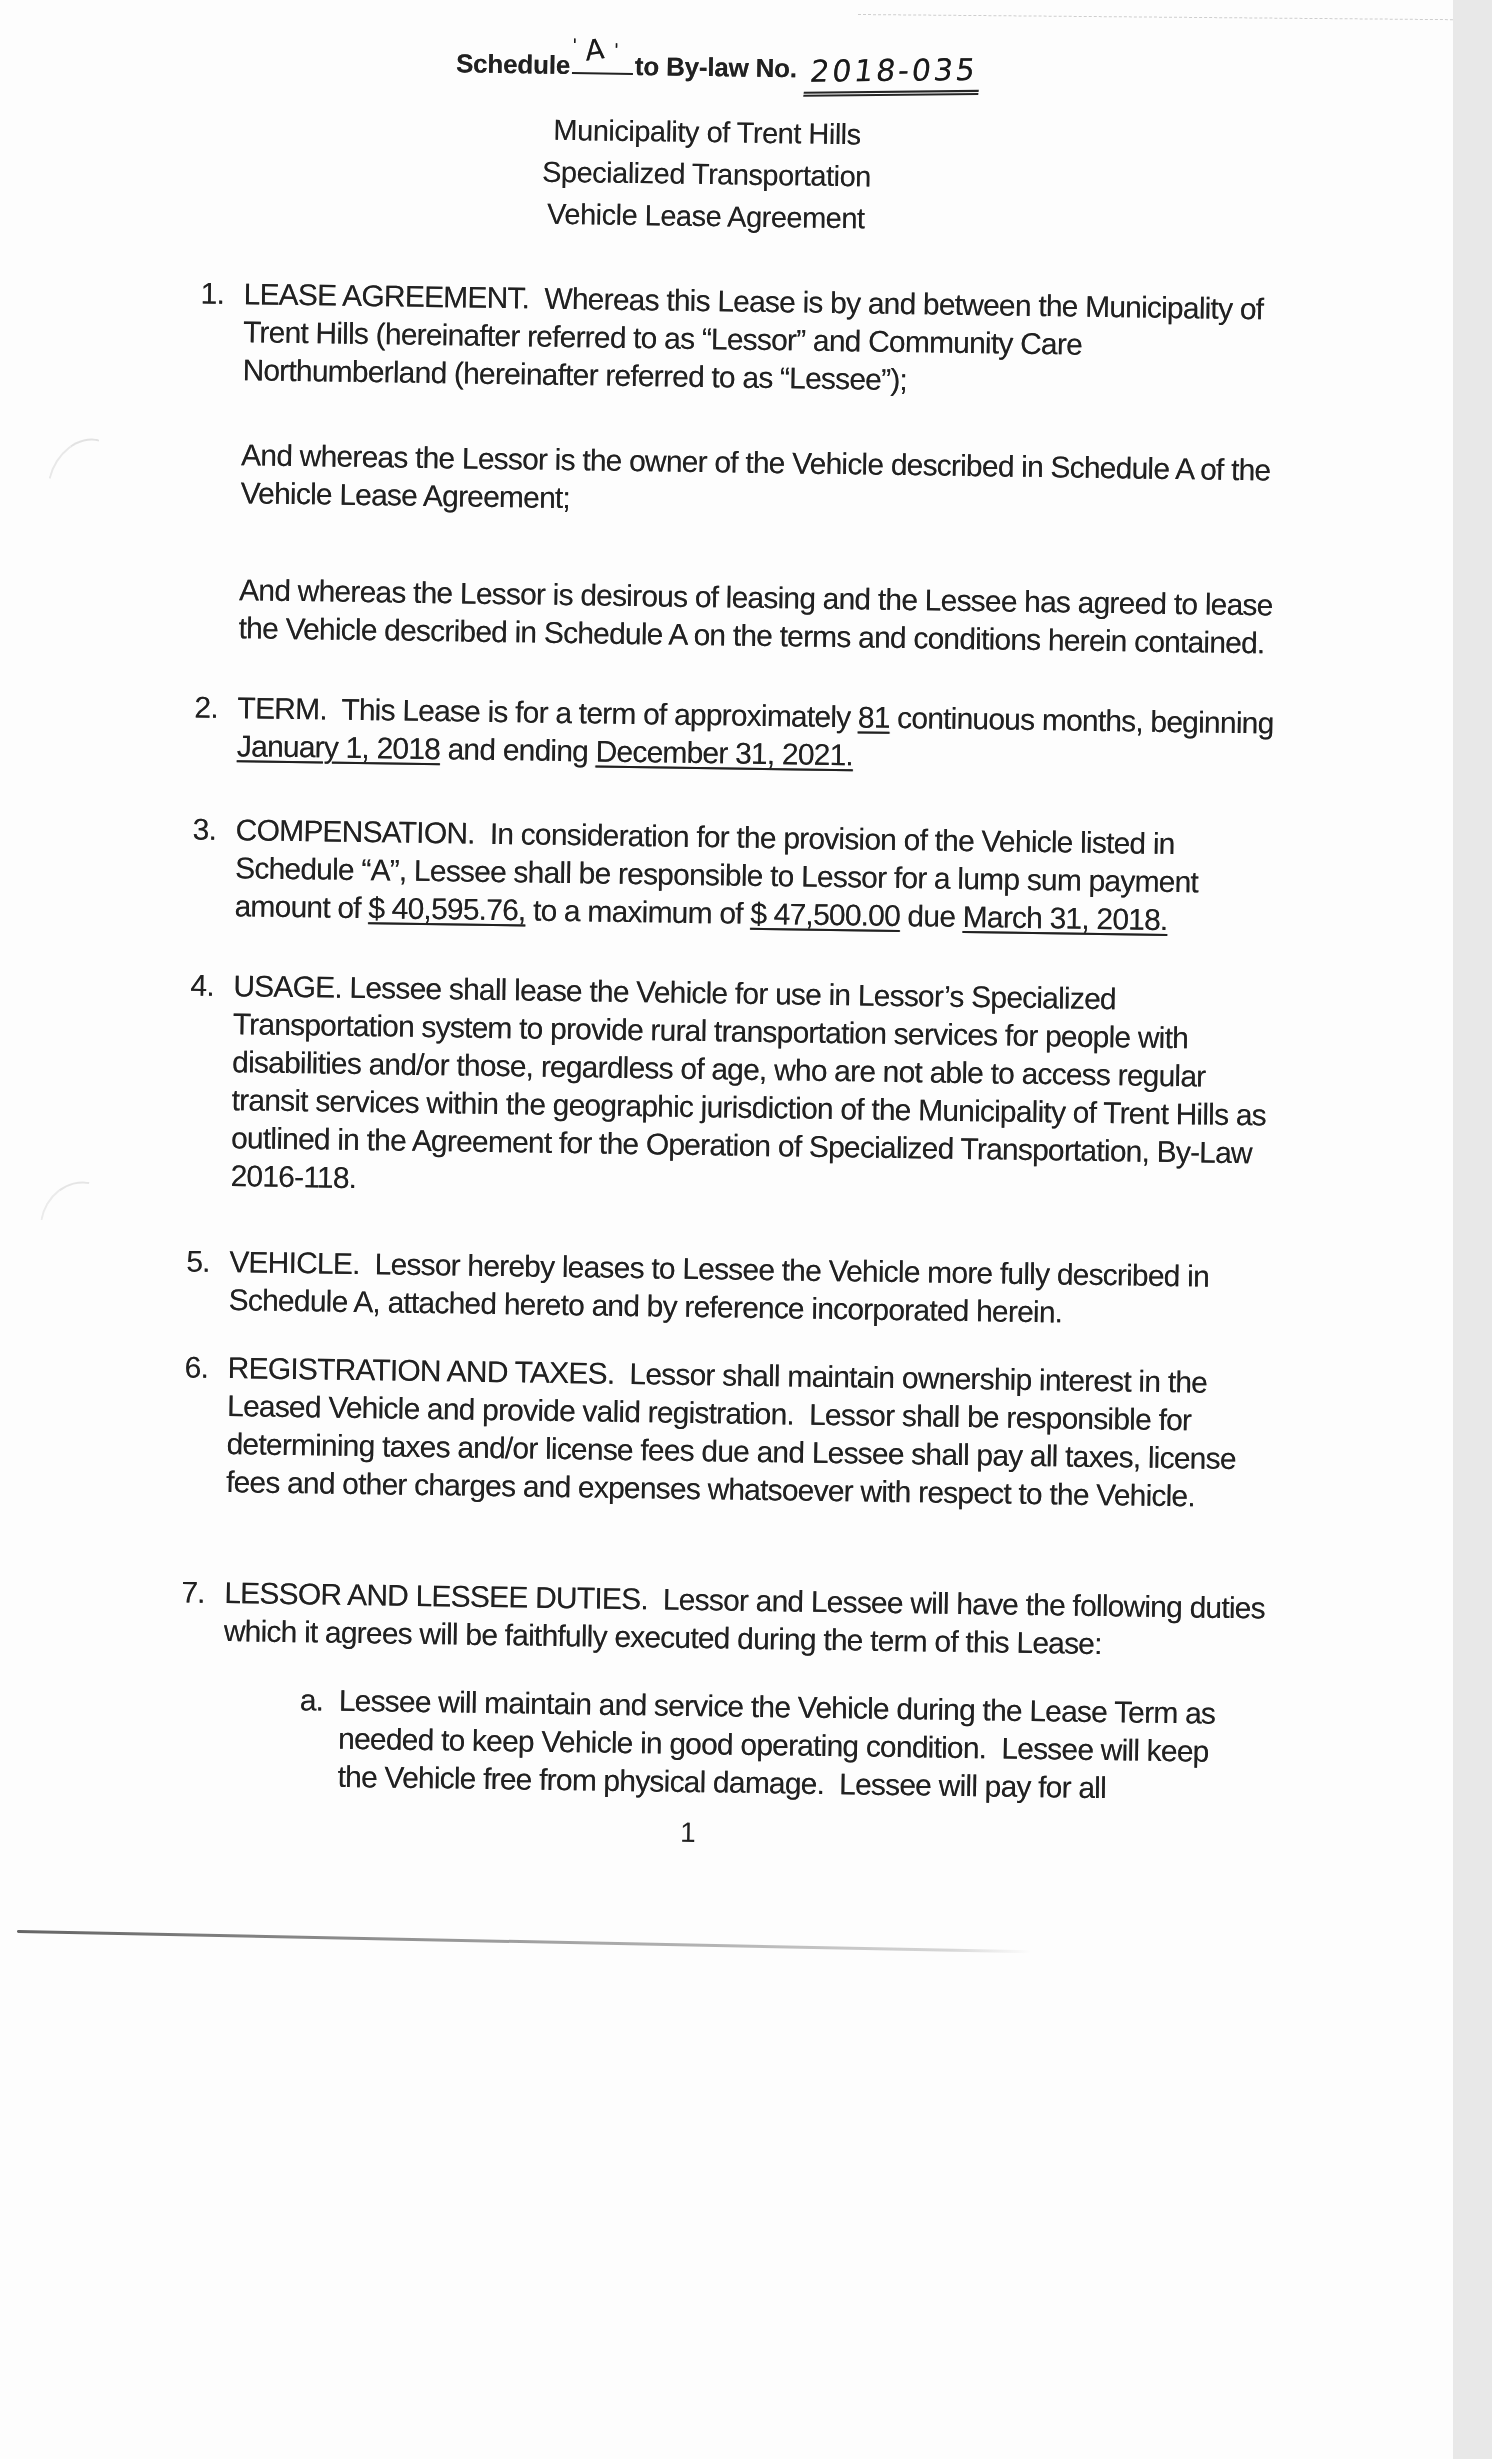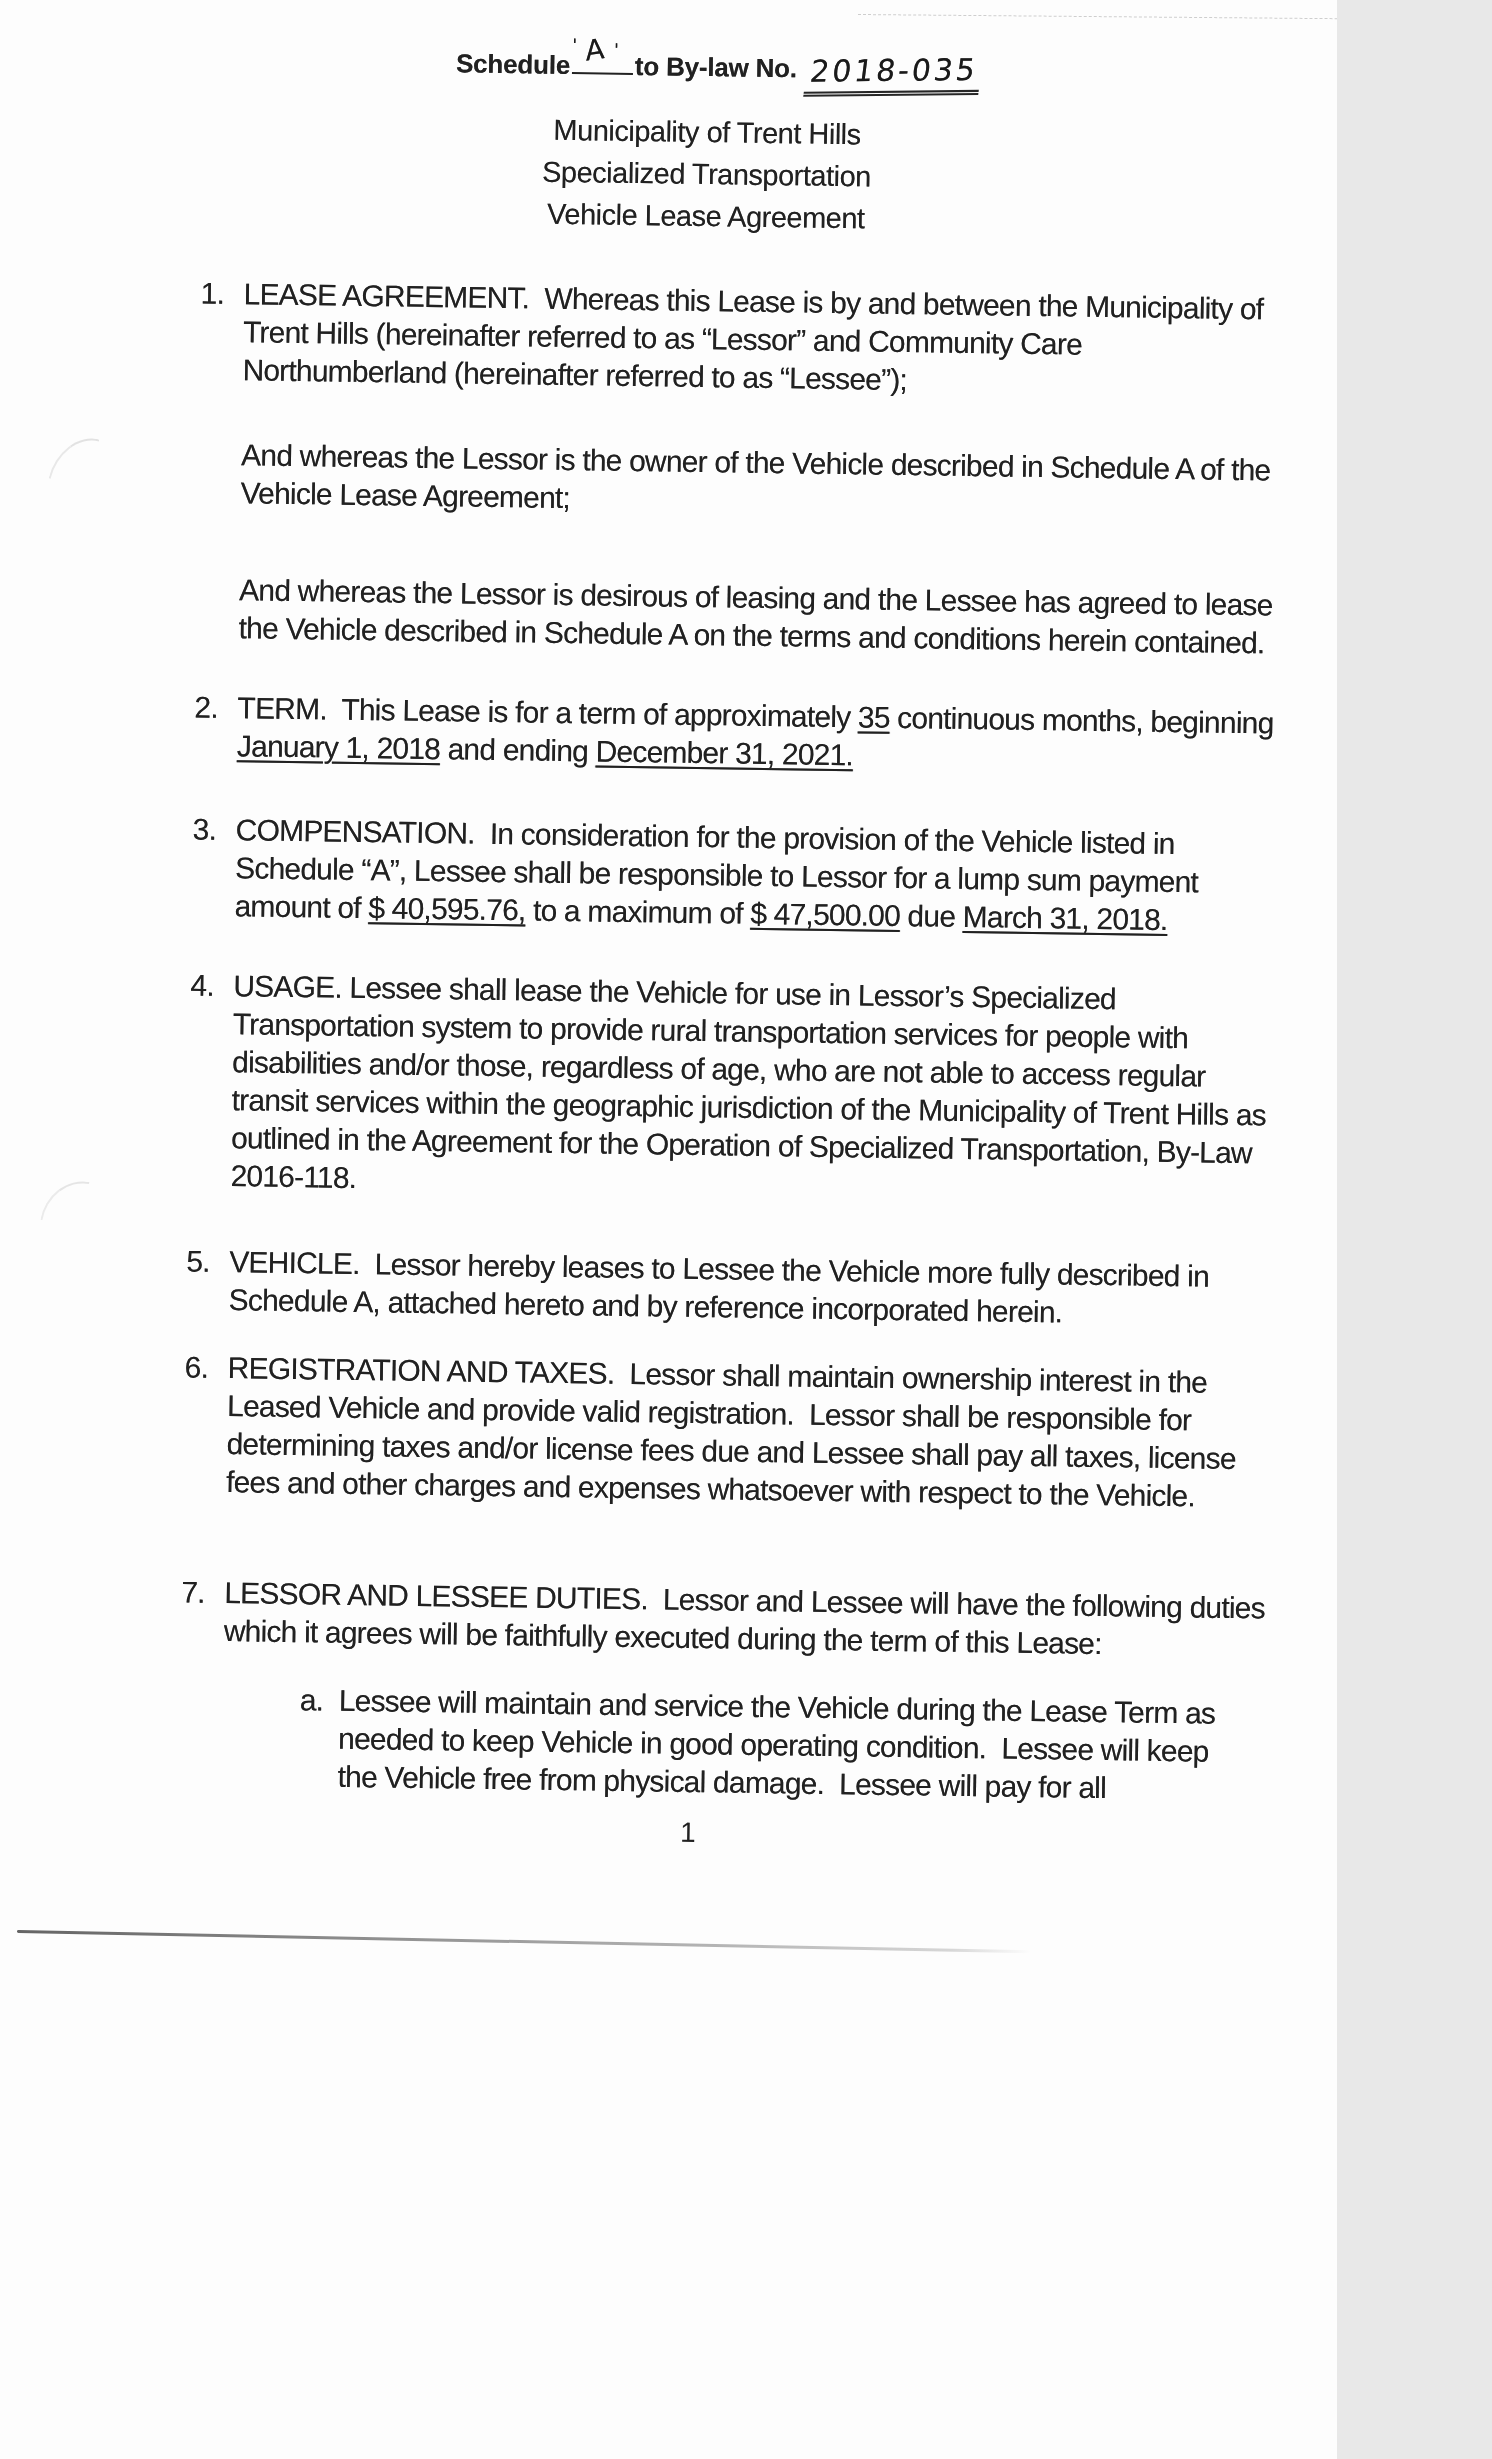--- a/index.html
+++ b/index.html
@@ -1,18 +1,18 @@
 <!DOCTYPE html>
 <html><head>
 <meta charset="utf-8">
 <style>
   html,body{margin:0;padding:0;background:#e8e8e8;}
   .page{
     position:relative;
-    width:1337px;height:2459px;
+    width:1453px;height:2459px;
     background:#fdfdfd;
     overflow:hidden;
     font-family:"Liberation Sans", sans-serif;
     color:#212121;
   }
   
   .content{
     position:absolute;left:0;top:0;width:1493px;height:2114px;
     transform:rotate(0.85deg);
     transform-origin:96px 0;
@@ -128,21 +128,21 @@
         <div class="num"></div>
         <div class="ptext">And whereas the Lessor is the owner of the Vehicle described in Schedule A of the Vehicle Lease Agreement;</div>
       </div>
     <div class="row" style="top:569px">
         <div class="num"></div>
         <div class="ptext">And whereas the Lessor is desirous of leasing and the Lessee has agreed to lease the Vehicle described in Schedule A on the terms and conditions herein contained.</div>
       </div>
 
     <div class="row" style="top:687px">
         <div class="num">2.</div>
-        <div class="ptext"><span>TERM.  This Lease is for a term of approximately </span><span class="u">35</span><span> continuous months, beginning </span><span class="u">January 1, 2018</span><span> and ending </span><span class="u">December 31, 2021.</span></div>
+        <div class="ptext"><span>TERM.  This Lease is for a term of approximately </span><span class="u">81</span><span> continuous months, beginning </span><span class="u">January 1, 2018</span><span> and ending </span><span class="u">December 31, 2021.</span></div>
       </div>
 
     <div class="row" style="top:809px">
         <div class="num">3.</div>
         <div class="ptext"><span>COMPENSATION.  In consideration for the provision of the Vehicle listed in Schedule “A”, Lessee shall be responsible to Lessor for a lump sum payment amount of </span><span class="u">$ 40,595.76,</span><span> to a maximum of </span><span class="u">$ 47,500.00</span><span> due </span><span class="u">March 31, 2018.</span></div>
       </div>
 
     <div class="row" style="top:965px">
         <div class="num">4.</div>
         <div class="ptext">USAGE. Lessee shall lease the Vehicle for use in Lessor’s Specialized Transportation system to provide rural transportation services for people with disabilities and/or those, regardless of age, who are not able to access regular transit services within the geographic jurisdiction of the Municipality of Trent Hills as outlined in the Agreement for the Operation of Specialized Transportation, By-Law 2016-118.</div>

